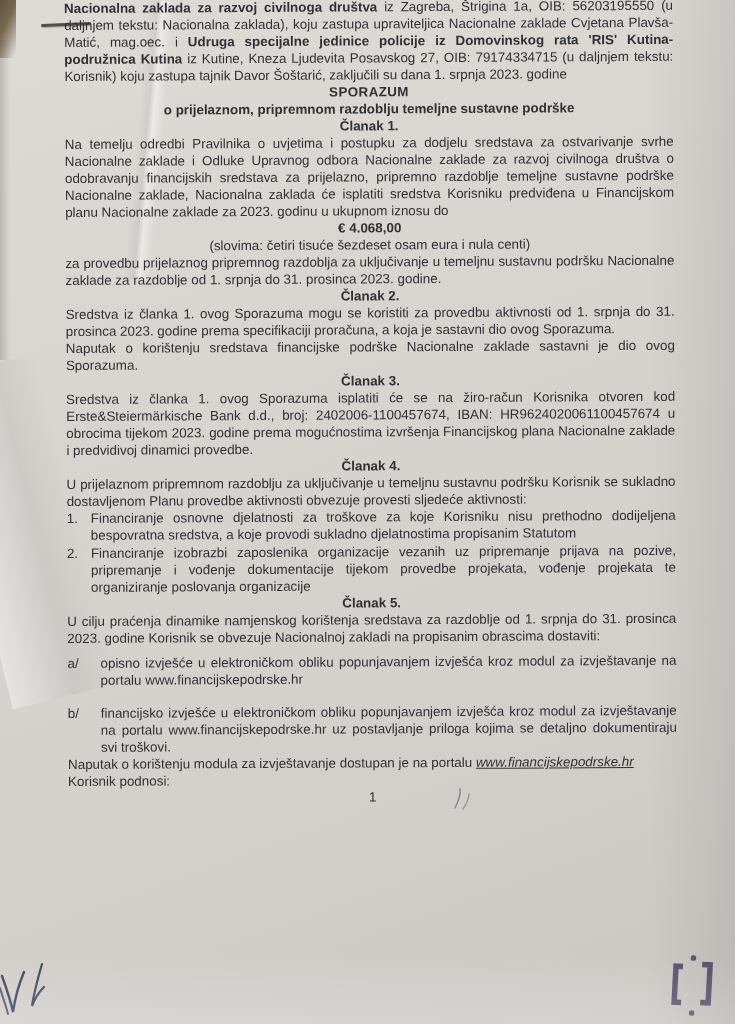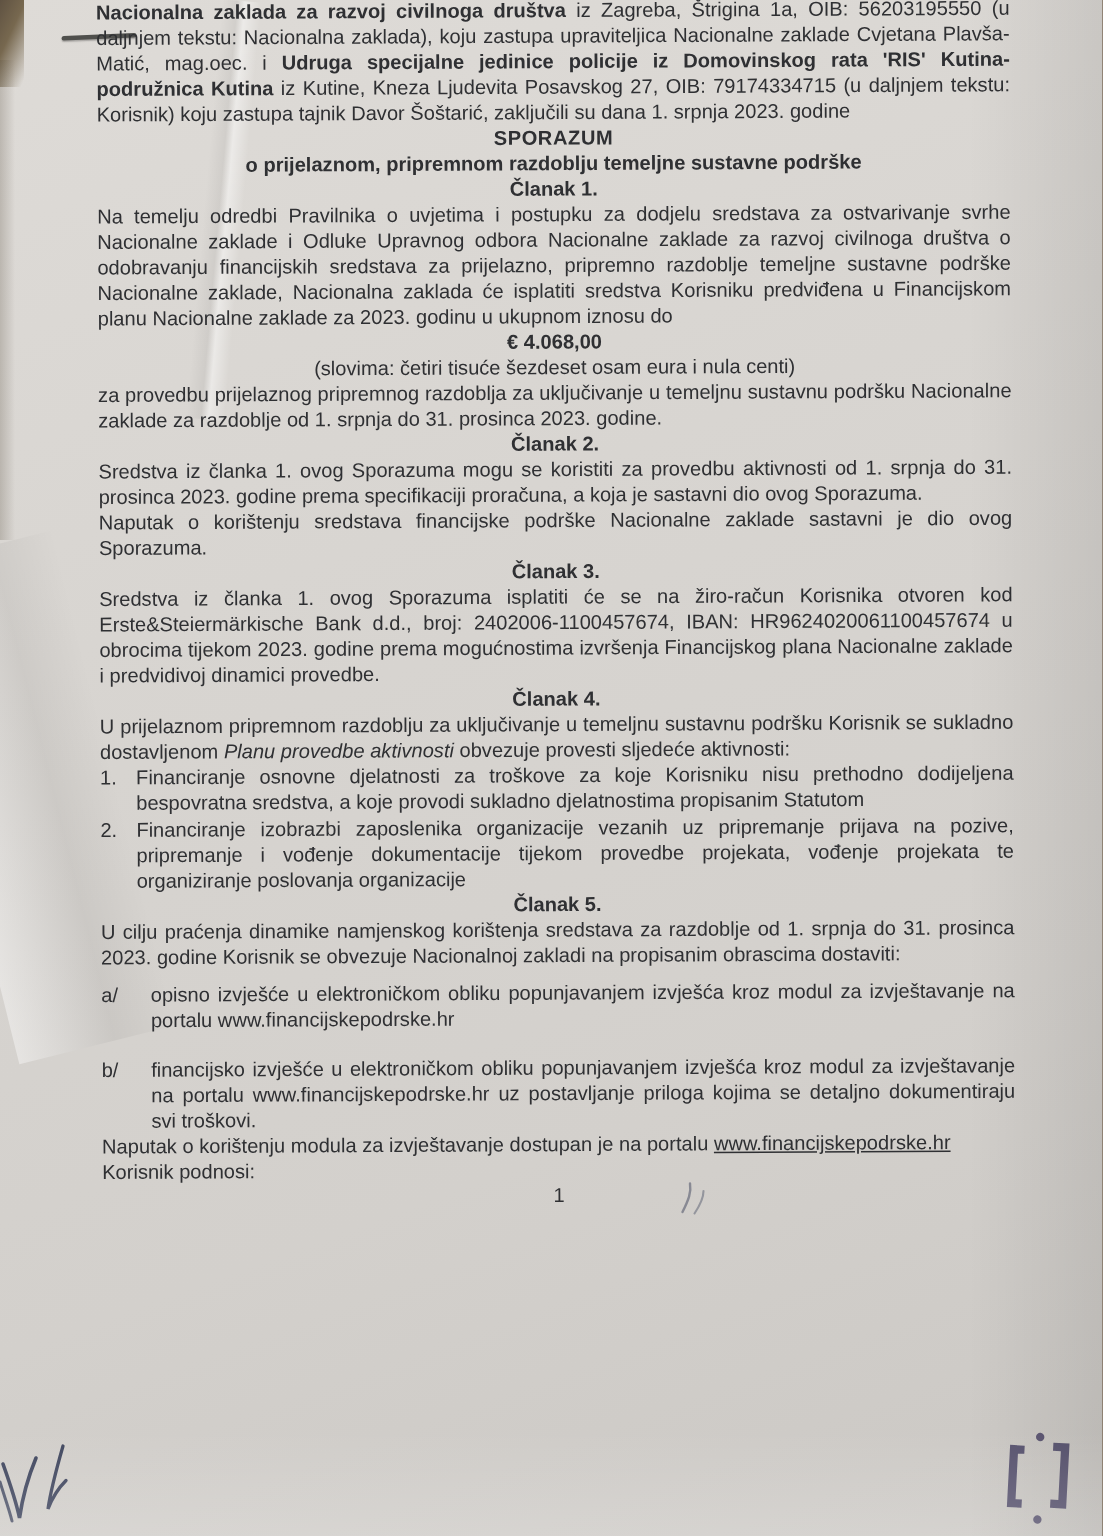--- a/index.html
+++ b/index.html
@@ -19,22 +19,22 @@
     background:linear-gradient(to right,rgba(0,0,0,0),rgba(0,0,0,0.08));}
   .shade-bottom{position:absolute;left:0;bottom:0;width:100%;height:70px;
     background:linear-gradient(to bottom,rgba(255,255,255,0),rgba(255,255,255,0.18));}
   .staple{position:absolute;left:41px;top:23px;width:50px;height:3px;background:#50504d;
     border-radius:2px;transform:rotate(-2.5deg);box-shadow:0 1px 1px rgba(0,0,0,0.25);}
   
   .doc{position:absolute;left:64px;top:0;width:609px;color:#2f3033;
     font-size:13.4px;line-height:17px;transform:rotate(-0.3deg);transform-origin:top left;}
   .doc p,.doc h1,.doc h2,.doc h3,.doc div{margin:0;padding:0;font-size:13.4px;line-height:17px;}
   .justify{text-align:justify;}
-  .italic{font-style:italic;}
-  .url{text-decoration:underline;}
+  .italic{}
+  .url{text-decoration:underline;font-style:italic;}
   .intro{margin-top:43px;}
   .title{margin-top:19px;font-weight:bold;letter-spacing:0.4px;text-align:center;}
   .subtitle{margin-top:7px;font-weight:bold;text-align:center;}
   .h-art{margin-top:22px;font-weight:bold;text-align:center;}
   .h-art2{margin-top:7px;}  .h-art3{margin-top:6px;}  .h-art4{margin-top:5px;}  .h-art5{margin-top:1px;}
   .c1p1{margin-top:4px;}
   .amount{margin-top:4px;font-weight:bold;font-size:14.2px;text-align:center;}
   .words{margin-top:0;text-align:center;}
   .c1p2{margin-top:18px;}
   .c2p1{margin-top:3px;} .c2p2{margin-top:6px;}

